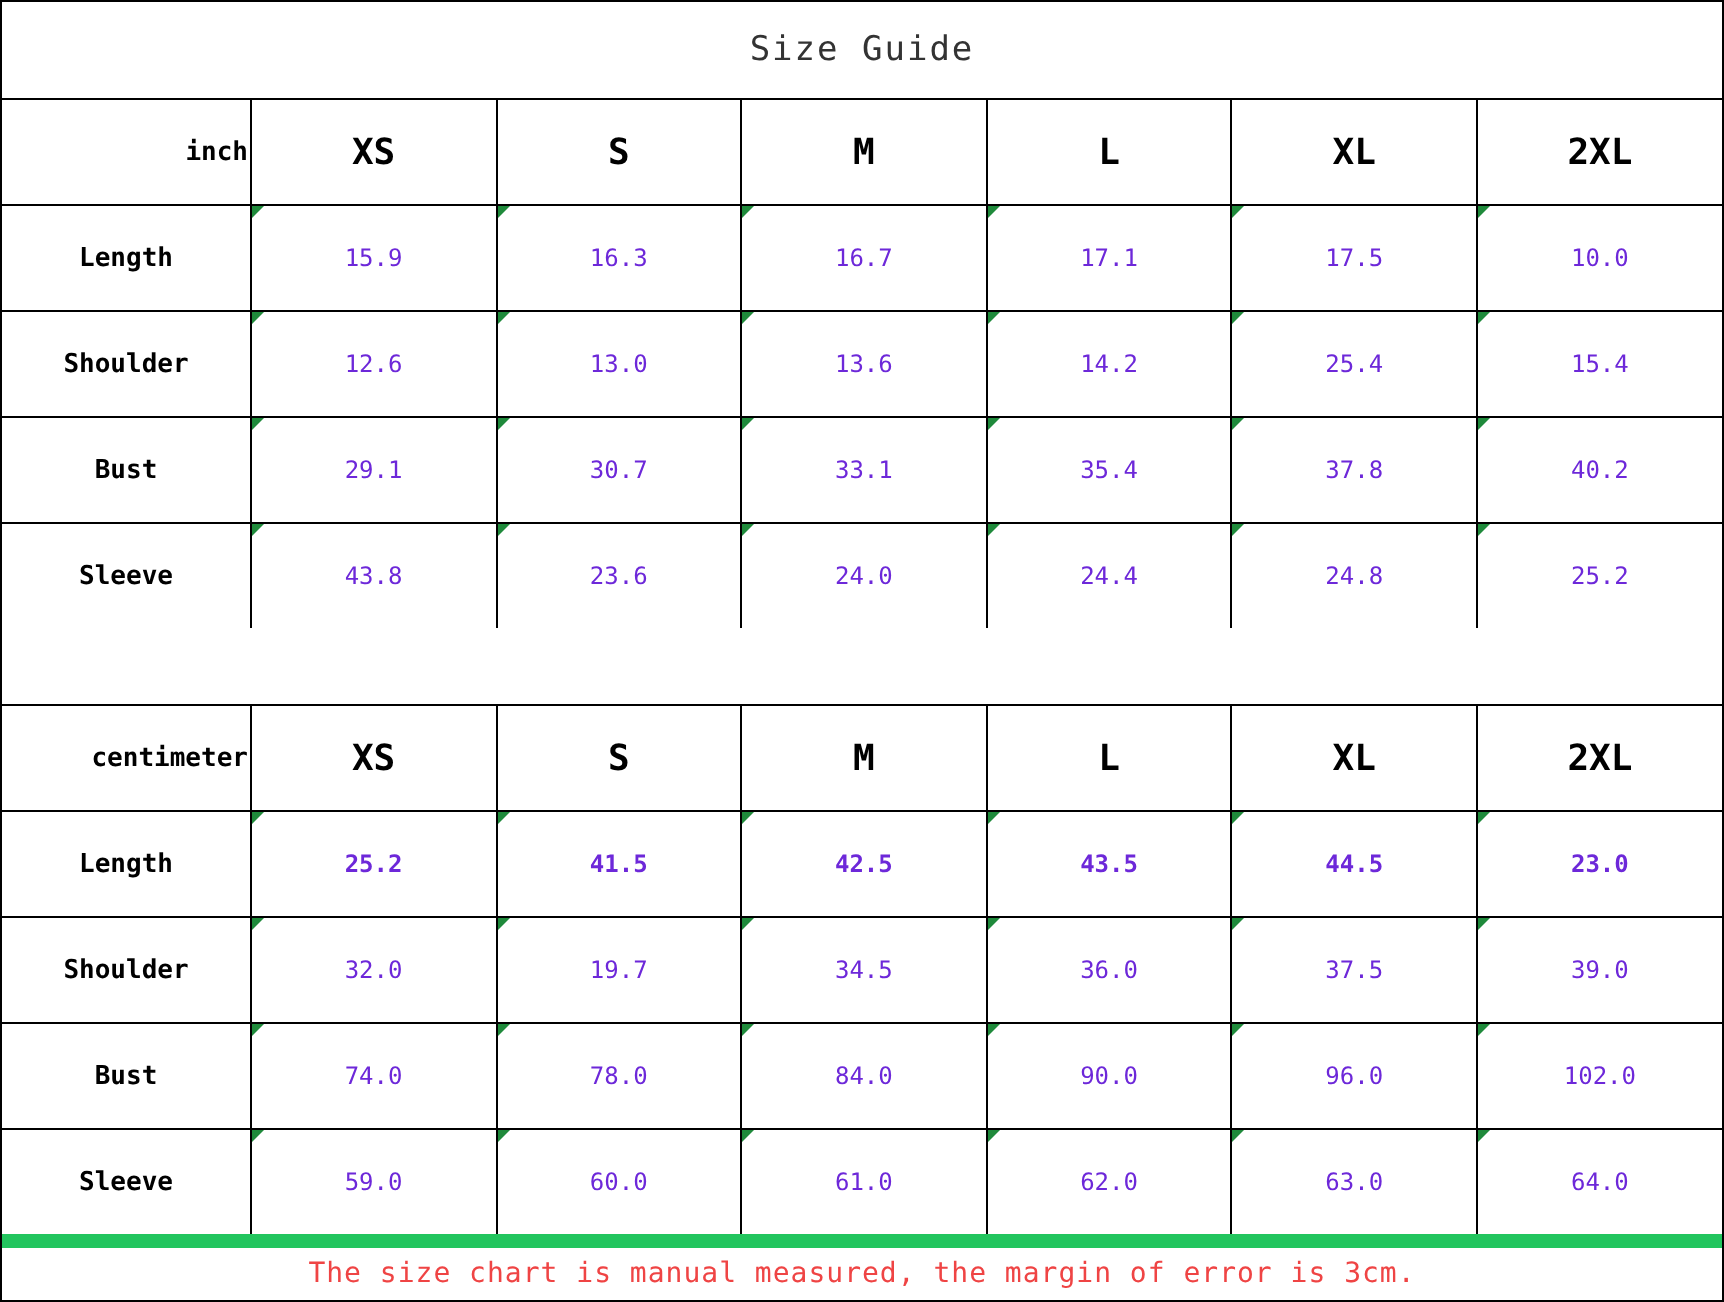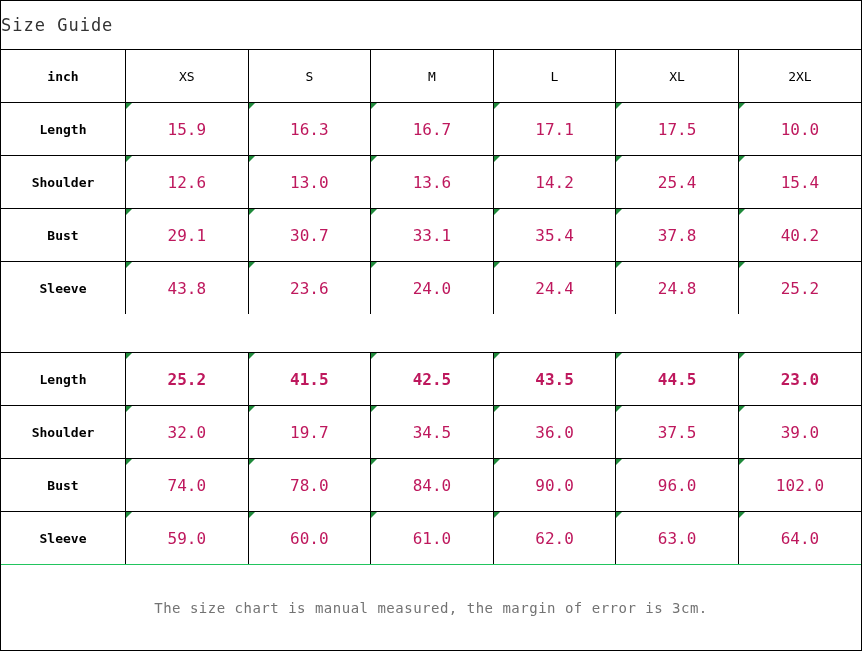--- a/index.html
+++ b/index.html
@@ -19,21 +19,21 @@
     height: 651px;
     box-sizing: border-box;
     border: 1px solid #000000;
     display: flex;
     flex-direction: column;
     background: #ffffff;
   }
   .title {
     height: 48px;
     line-height: 48px;
-    text-align: left;
+    text-align: center;
     font-size: 17px;
     letter-spacing: 1px;
     color: #333333;
     border-bottom: 1px solid #000000;
     font-family: "DejaVu Sans Mono", monospace;
   }
   .tablewrap {
     width: 100%;
   }
   table {
@@ -53,32 +53,33 @@
   }
   td:last-child {
     border-right: none;
   }
   tr:last-child td {
     border-bottom: none;
   }
   .hdr-label {
     font-weight: bold;
     font-size: 13px;
+    text-align: right;
   }
   .hdr-size {
-    font-weight: normal;
+    font-weight: bold;
+    font-size: 18px;
+  }
+  .rowlabel {
+    font-weight: bold;
     font-size: 13px;
   }
-  .rowlabel {
-    font-weight: bold;
-    font-size: 13px;
-  }
   .val {
-    font-size: 16px;
-    color: #be185d;
+    font-size: 12px;
+    color: #6d28d9;
   }
   .val.bold {
     font-weight: bold;
   }
   
   td.mark::before {
     content: "";
     position: absolute;
     left: 0px;
     top: 0px;
@@ -86,27 +87,27 @@
     height: 0;
     border-top: 6px solid #1f8a3b;
     border-right: 6px solid transparent;
   }
   .spacer {
     height: 38px;
     border-bottom: 1px solid #000000;
   }
   .footer {
     flex: 1;
-    border-top: 1px solid #22c55e;
+    border-top: 7px solid #22c55e;
     display: flex;
     align-items: center;
     justify-content: center;
     font-size: 14px;
     letter-spacing: 0.5px;
-    color: #737373;
+    color: #ef4444;
     font-family: "DejaVu Sans Mono", monospace;
   }
   .col-first {
     width: 122px;
   }
 </style>
 </head>
 <body>
 
 <div class="guide">
@@ -163,20 +164,29 @@
       </tr>
     </tbody>
       </table>
   </div>
 
   <div class="spacer"></div>
 
   <div class="tablewrap">
     <table>
       <tbody>
+          <tr>
+        <td class="col-first hdr-label">centimeter</td>
+        <td class="hdr-size">XS</td>
+        <td class="hdr-size">S</td>
+        <td class="hdr-size">M</td>
+        <td class="hdr-size">L</td>
+        <td class="hdr-size">XL</td>
+        <td class="hdr-size">2XL</td>
+      </tr>
       <tr>
         <td class="col-first rowlabel">Length</td>
         <td class="val bold mark">25.2</td>
         <td class="val bold mark">41.5</td>
         <td class="val bold mark">42.5</td>
         <td class="val bold mark">43.5</td>
         <td class="val bold mark">44.5</td>
         <td class="val bold mark">23.0</td>
       </tr>
       <tr>

